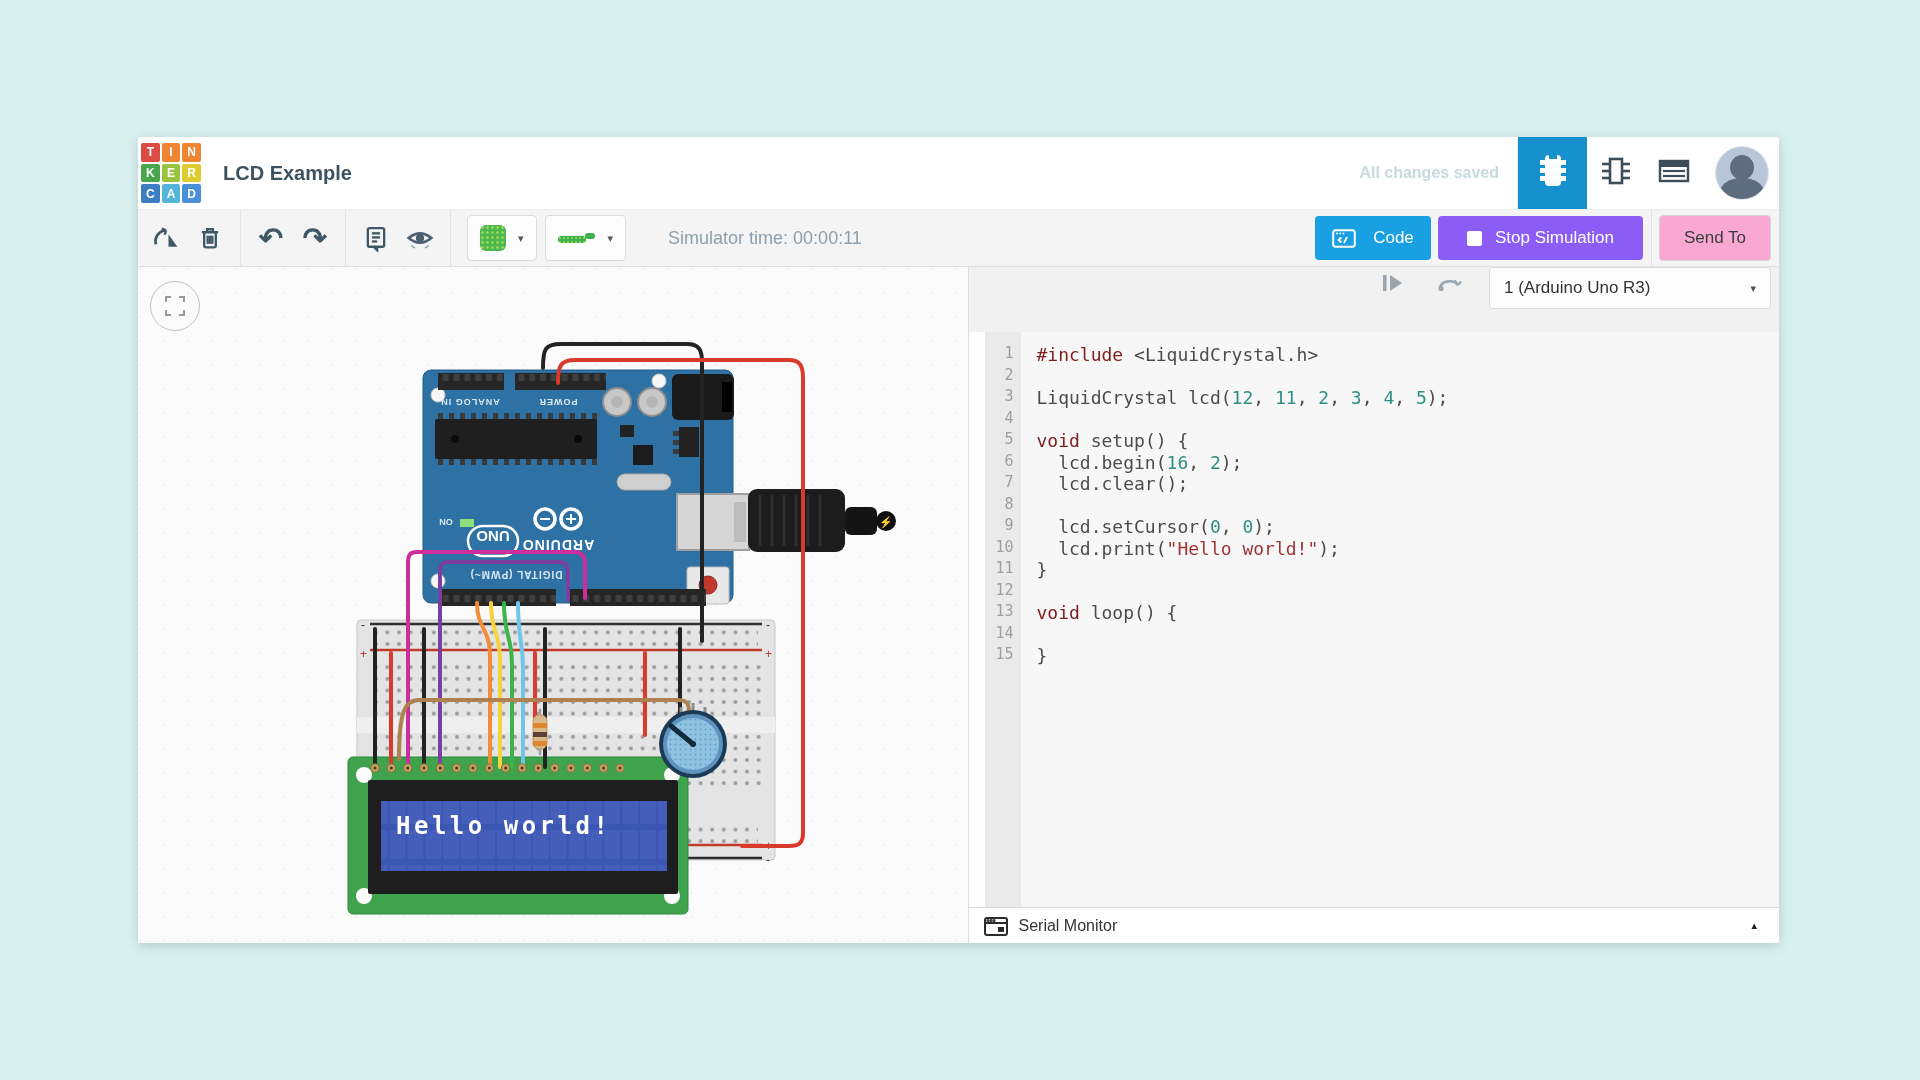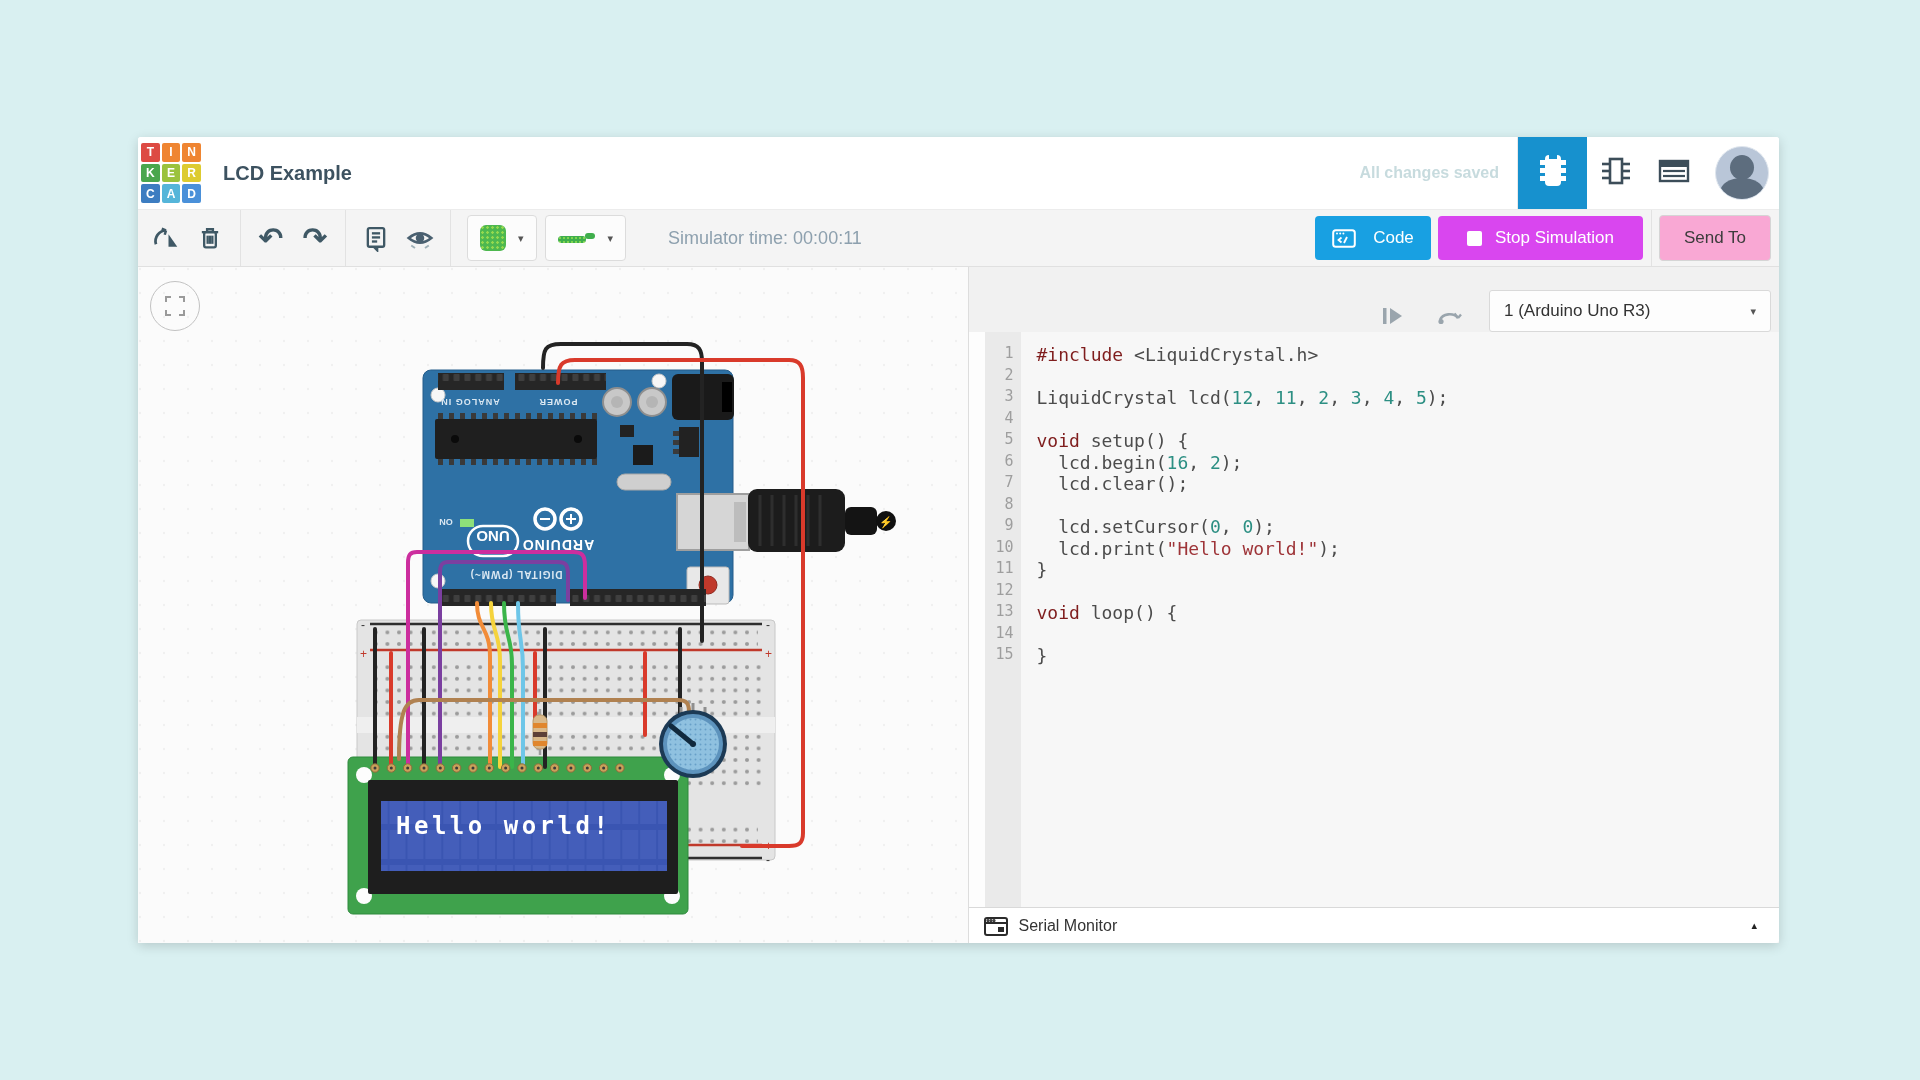--- a/index.html
+++ b/index.html
@@ -34,33 +34,33 @@
   .tb-dd{height:44px;border:1px solid #dcdcdc;border-radius:4px;background:#fcfcfc;display:flex;align-items:center;padding:0 12px;margin-left:8px;}
   .green-sq{width:26px;height:26px;border-radius:6px;background:#4db84f;background-image:radial-gradient(#95d94e 1.1px,transparent 1.5px);background-size:5px 5px;margin-right:12px;}
   .wire-glyph{position:relative;width:38px;height:14px;margin-right:12px;}
   .wire-glyph .seg-a{position:absolute;left:0;top:5px;width:28px;height:7px;border-radius:4px;background:#3fae4c;background-image:radial-gradient(#7fd54e 1px,transparent 1.3px);background-size:4px 4px;}
   .wire-glyph .seg-b{position:absolute;left:27px;top:2px;width:10px;height:6px;border-radius:3px;background:#3fae4c;}
   .caret{font-size:11px;color:#555;}
   .sim-time{margin-left:42px;font-size:18px;font-weight:normal;color:#8da0ae;}
   .tb-right{margin-left:auto;display:flex;align-items:center;margin-right:8px;}
   .btn{height:44px;border-radius:4px;display:flex;align-items:center;justify-content:center;font-size:17px;color:#fff;}
   .btn-code{background:#18a0e2;width:116px;gap:17px;}
-  .btn-stop{background:#d946ef;width:205px;gap:13px;margin-left:7px;}
+  .btn-stop{background:#8b5cf6;width:205px;gap:13px;margin-left:7px;}
   .btn-send{background:#f9a8d4;border:1px solid #d5d5d5;color:#3c3c3c;width:110px;margin-left:7px;}
   .stop-square{width:15px;height:15px;background:#fff;border-radius:2px;}
   .tb-sep2{width:1px;height:56px;background:#e2e2e2;margin-left:8px;}
   
   .main{flex:1;display:flex;min-height:0;}
   .canvas{width:830px;position:relative;background:#fbfbfb;overflow:hidden;}
   .canvas .grid{position:absolute;inset:0;}
   .zoomfit{position:absolute;left:12px;top:14px;width:48px;height:48px;border:1px solid #c2c2c2;border-radius:50%;background:transparent;display:flex;align-items:center;justify-content:center;}
   .circuit{position:absolute;left:0;top:0;}
   
   .codepanel{width:811px;border-left:1px solid #dddddd;display:flex;flex-direction:column;background:#f1f1f1;min-height:0;}
-  .cp-topbar{flex:0 0 65px;display:flex;align-items:flex-end;}
+  .cp-topbar{flex:0 0 65px;display:flex;align-items:flex-start;}
   .cp-topbar .sp{flex:1;}
   .icon-btn{width:32px;height:32px;display:flex;align-items:center;justify-content:center;margin-right:24px;}
   .board-dd{width:252px;height:40px;background:#fdfdfd;border:1px solid #d9d9d9;border-radius:3px;display:flex;align-items:center;justify-content:space-between;padding:0 14px;margin-right:8px;font-size:17px;color:#333;}
   .cp-editor{flex:1;display:flex;min-height:0;background:#f7f7f7;}
   .strip{width:16px;background:#fdfdfd;}
   .gutter{width:36px;background:#eaeaea;padding-top:12px;box-sizing:border-box;}
   .gutter .ln{height:21.5px;font-family:"DejaVu Sans Mono",monospace;font-size:15px;color:#9e9e9e;text-align:right;padding-right:7px;}
   .codearea{flex:1;padding:12px 0 0 16px;overflow:hidden;}
   .codearea .cl{height:21.5px;font-family:"DejaVu Sans Mono",monospace;font-size:18px;color:#4c4c4c;white-space:pre;}
   .tok-str{color:#9e3438;}

